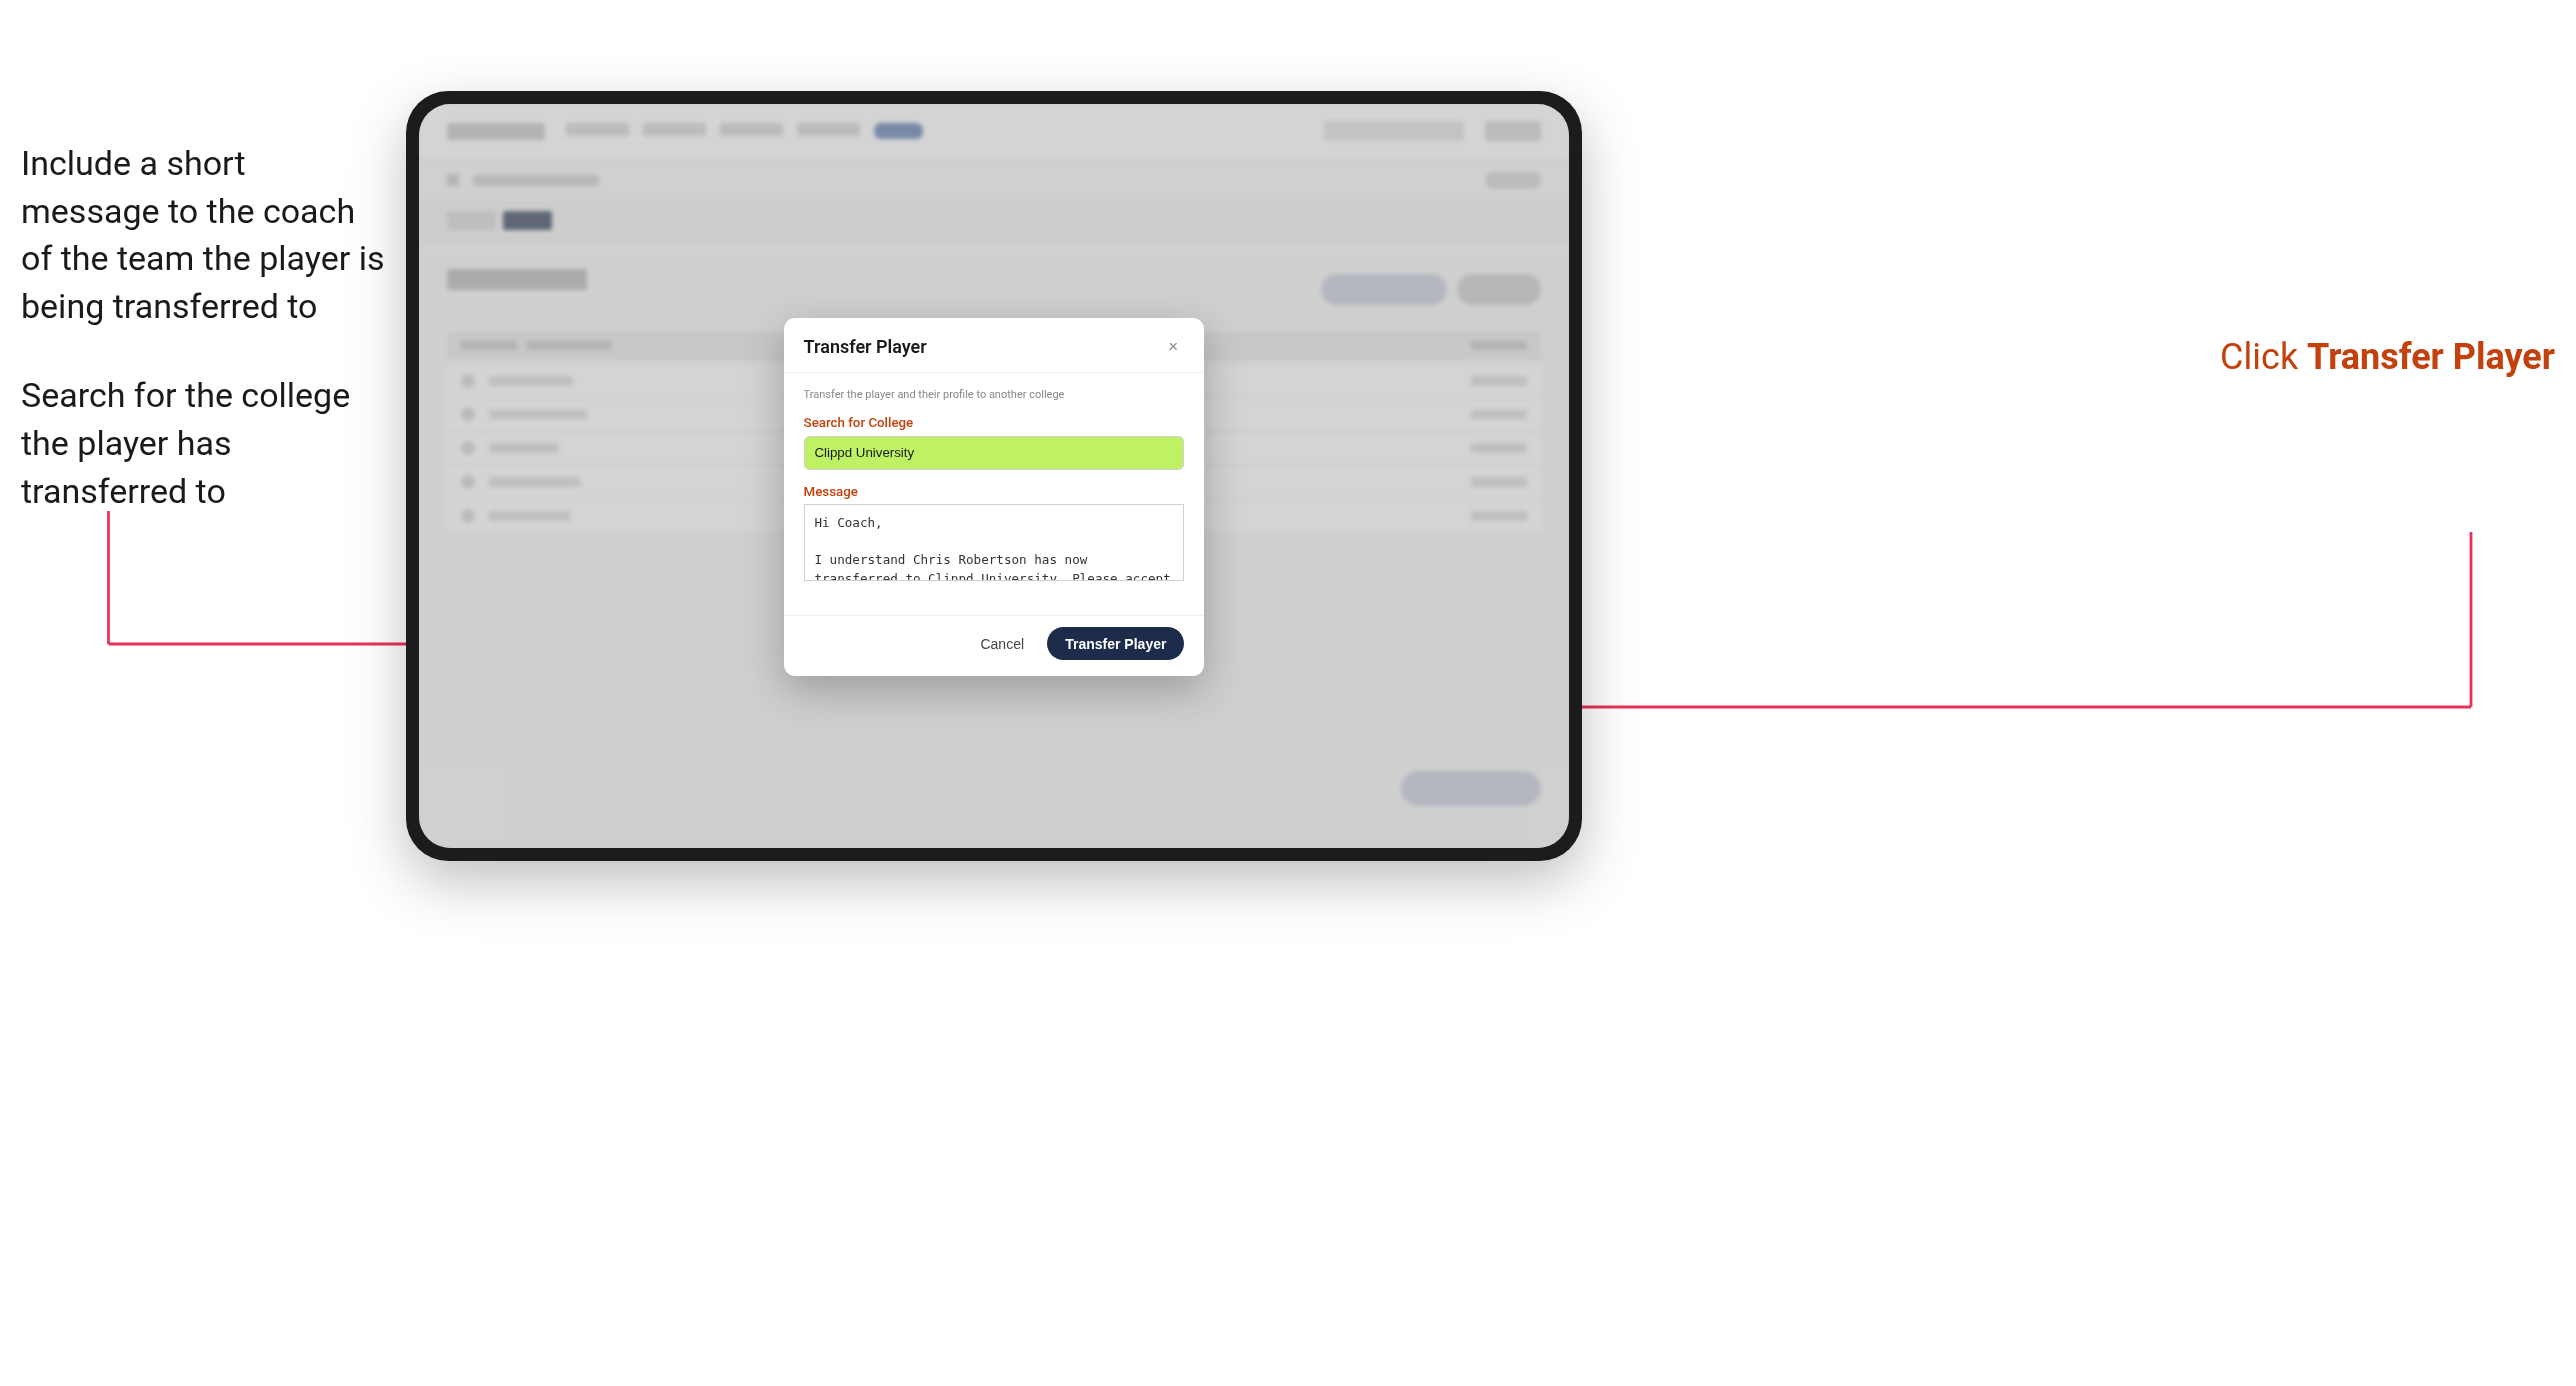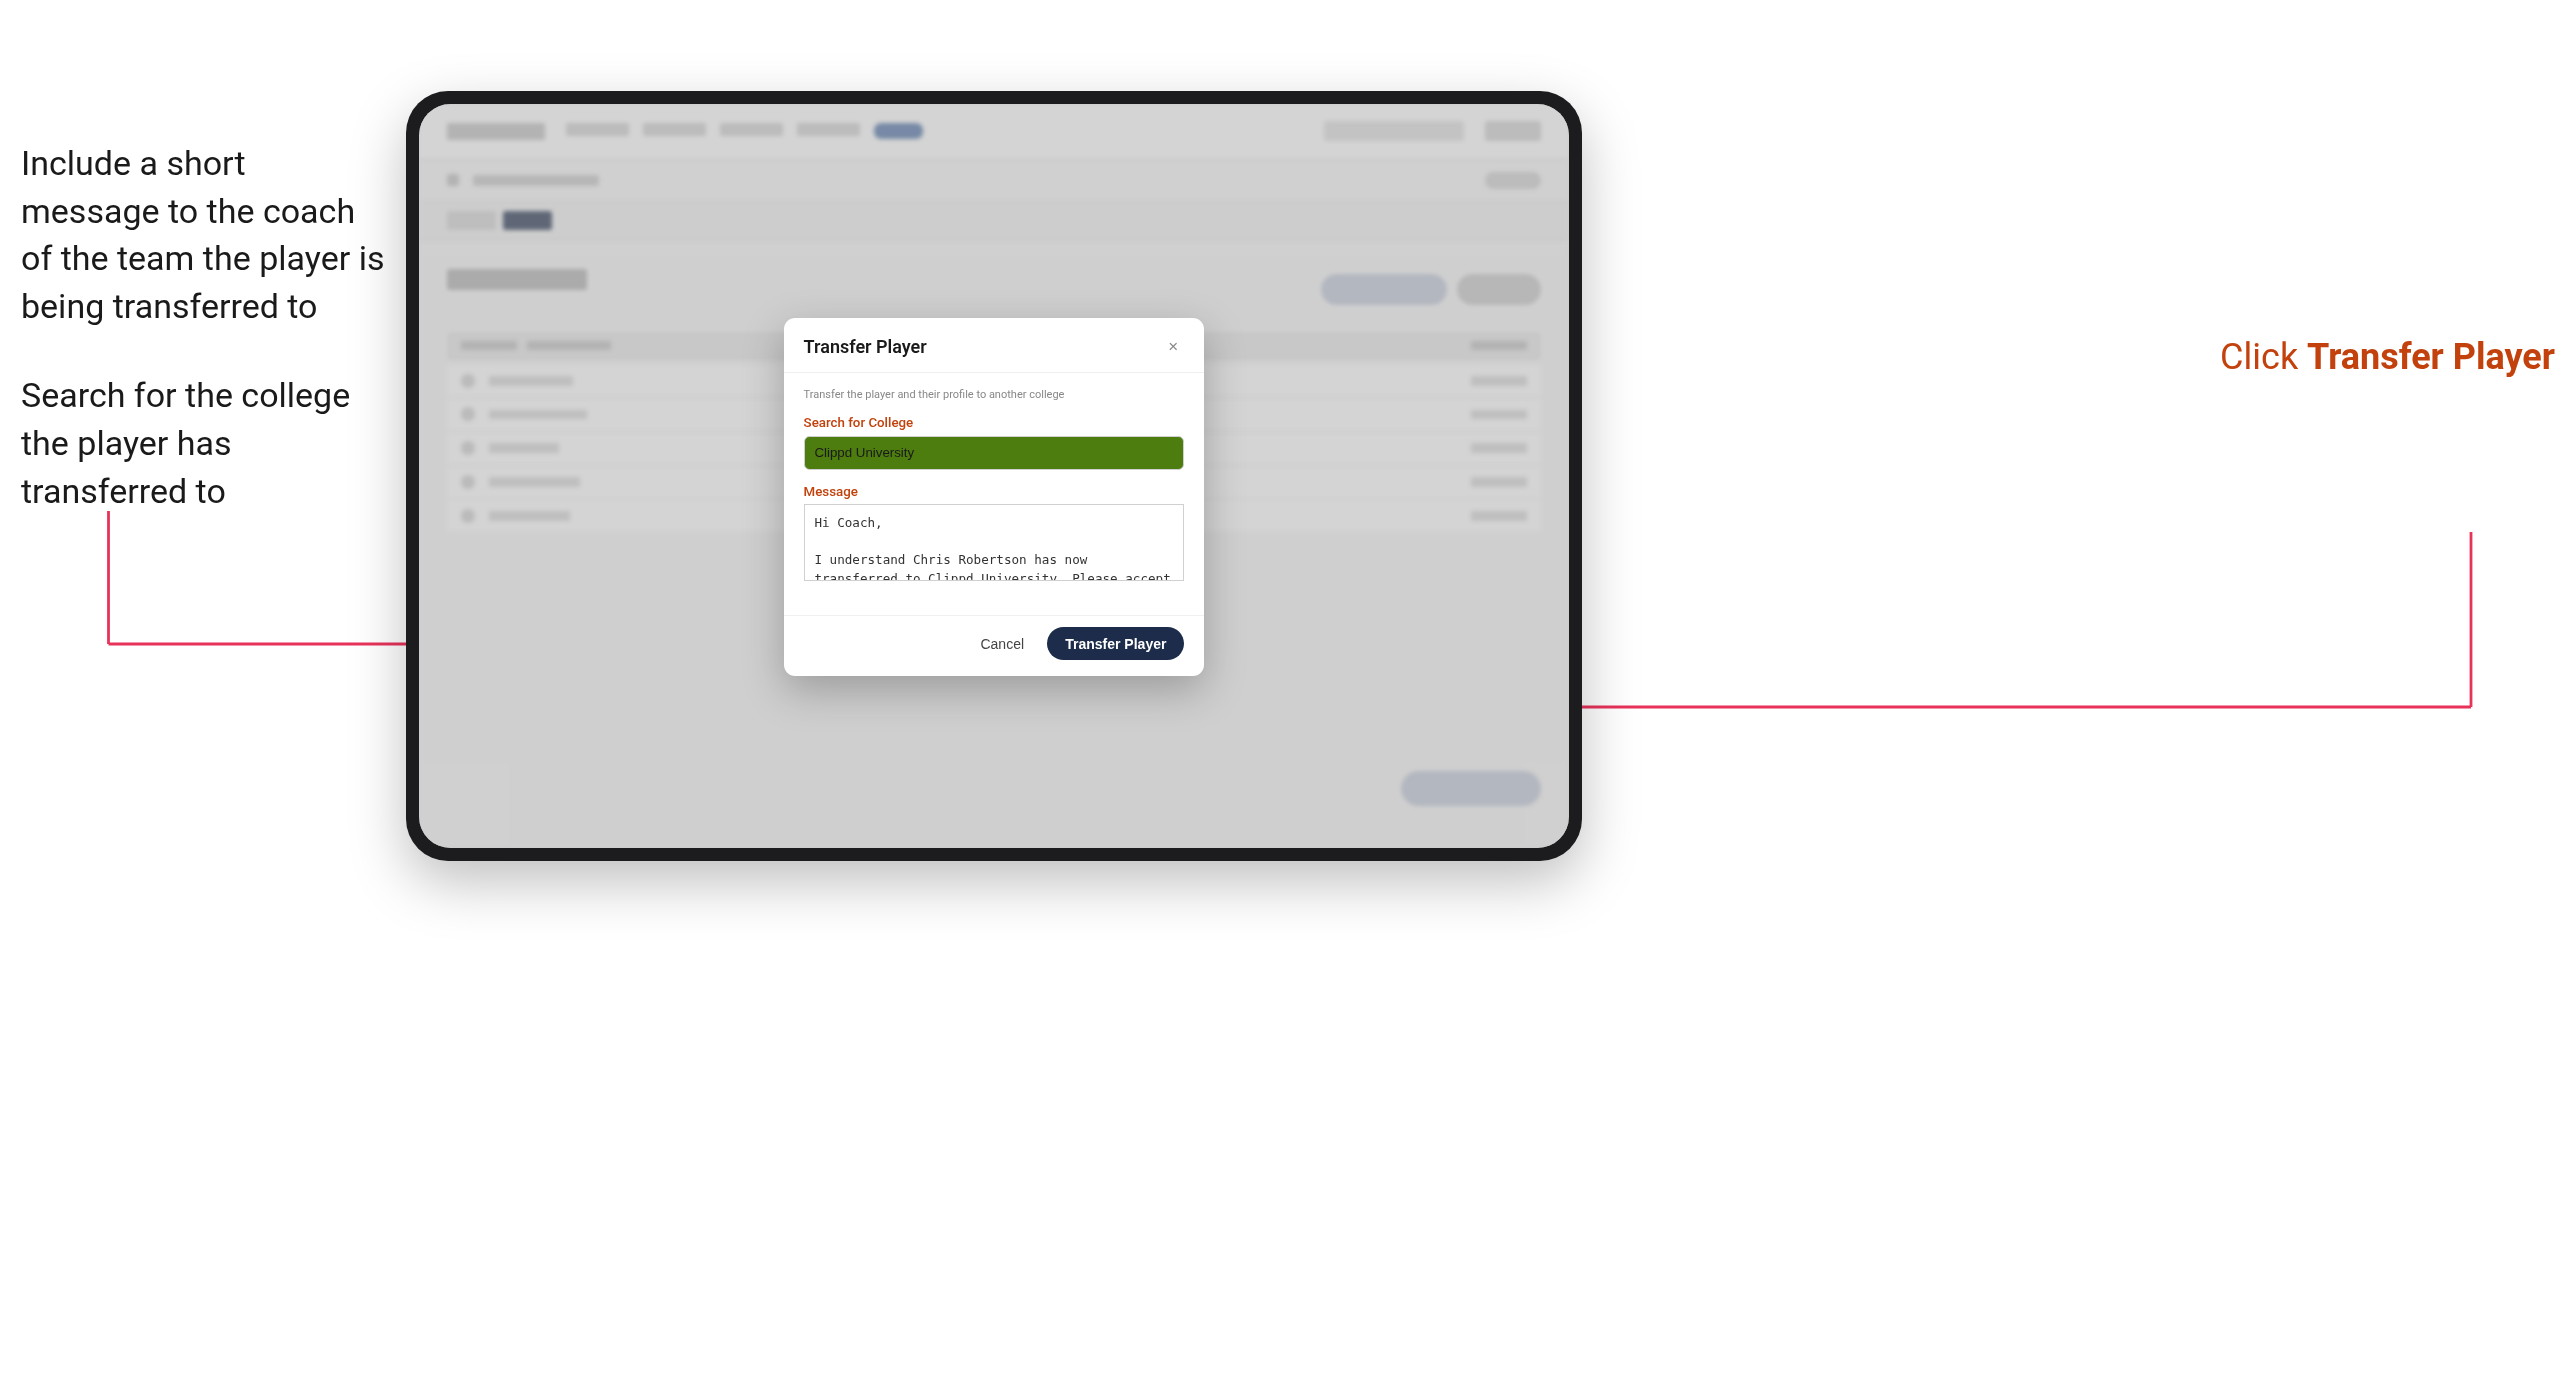--- a/index.html
+++ b/index.html
@@ -283,21 +283,21 @@
       display: block;
     }
 
     .form-input {
       width: 100%;
       padding: 8.4px 9.8px;
       border: 1px solid #d0d0d0;
       border-radius: 5.6px;
       font-size: 13.3px;
       color: #1a1a1a;
-      background: #4d7c0f;
+      background: #bef264;
       outline: none;
     }
 
     .form-textarea {
       width: 100%;
       padding: 8.4px 9.8px;
       border: 1px solid #d0d0d0;
       border-radius: 0;
       font-size: 12.6px;
       color: #333;

